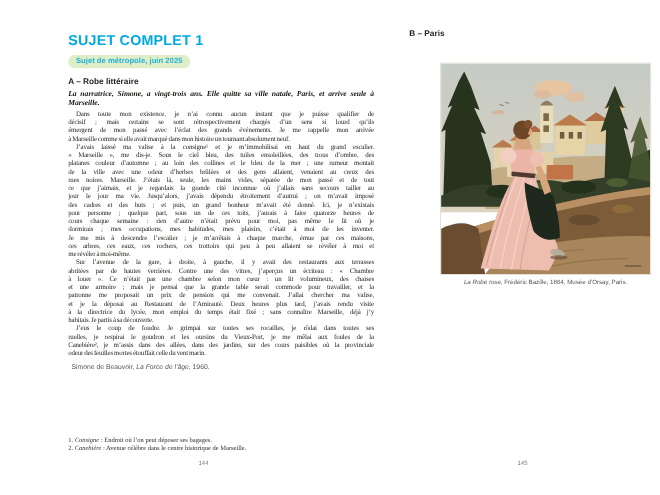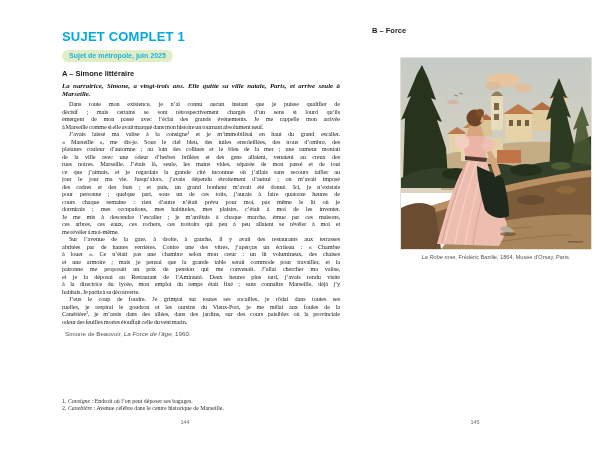--- a/index.html
+++ b/index.html
@@ -39,21 +39,21 @@
   #painting{left:368px;top:57px;width:190px;height:191px;border:1px solid #e4e1d8;box-sizing:content-box;}
   #painting svg{display:block;width:190px;height:191px;}
   #caption{left:368px;top:254px;width:192px;text-align:center;
     font-family:"Liberation Sans",sans-serif;font-size:5.6px;color:#55554e;}
 </style>
 </head>
 <body>
 
 <div class="abs" id="title">SUJET COMPLET 1</div>
 <div class="abs" id="badge">Sujet de métropole, juin 2025</div>
-<div class="abs" id="headA">A – Simone littéraire</div>
+<div class="abs" id="headA">A – Robe littéraire</div>
 <div class="abs" id="intro">La narratrice, Simone, a vingt-trois ans. Elle quitte sa ville natale, Paris, et arrive seule à Marseille.</div>
 <div class="abs" id="text-body">
     <div class="tl ind"><span class="ln"></span><span>Dans toute mon existence, je n’ai connu aucun instant que je puisse qualifier de</span></div>
     <div class="tl"><span class="ln"></span><span>décisif ; mais certains se sont rétrospectivement chargés d’un sens si lourd qu’ils</span></div>
     <div class="tl"><span class="ln"></span><span>émergent de mon passé avec l’éclat des grands événements. Je me rappelle mon arrivée</span></div>
     <div class="tl last"><span class="ln"></span><span>à Marseille comme si elle avait marqué dans mon histoire un tournant absolument neuf.</span></div>
     <div class="tl ind"><span>J’avais laissé ma valise à la consigne¹ et je m’immobilisai en haut du grand escalier.</span></div>
     <div class="tl"><span class="ln"></span><span>« Marseille », me dis-je. Sous le ciel bleu, des tuiles ensoleillées, des trous d’ombre, des</span></div>
     <div class="tl"><span class="ln"></span><span>platanes couleur d’automne ; au loin des collines et le bleu de la mer ; une rumeur montait</span></div>
     <div class="tl"><span class="ln"></span><span>de la ville avec une odeur d’herbes brûlées et des gens allaient, venaient au creux des</span></div>
@@ -80,21 +80,21 @@
     <div class="tl"><span class="ln"></span><span>Canebière², je m’assis dans des allées, dans des jardins, sur des cours paisibles où la provinciale</span></div>
     <div class="tl last"><span>odeur des feuilles mortes étouffait celle du vent marin.</span></div>
   </div>
 <div class="abs" id="source"><span>Simone de Beauvoir, </span><span class="work">La Force de l’âge</span><span>, 1960.</span></div>
 <div class="abs" id="footnotes">
     <div class="fn"><span>1. </span><span class="term">Consigne</span><span> : Endroit où l’on peut déposer ses bagages.</span></div>
     <div class="fn"><span>2. </span><span class="term">Canebière</span><span> : Avenue célèbre dans le centre historique de Marseille.</span></div>
   </div>
 <div class="abs pagenum" id="pn-left">144</div>
 
-<div class="abs" id="headB">B – Force</div>
+<div class="abs" id="headB">B – Paris</div>
 
 <div class="abs" id="painting">
 <svg viewBox="0 0 190 191" xmlns="http://www.w3.org/2000/svg">
   <defs>
     <linearGradient id="sky" x1="0" y1="0" x2="0" y2="1">
       <stop offset="0" stop-color="#c5cbc6"></stop>
       <stop offset="0.7" stop-color="#d4cfc0"></stop>
       <stop offset="1" stop-color="#dcd4c0"></stop>
     </linearGradient>
   </defs>

